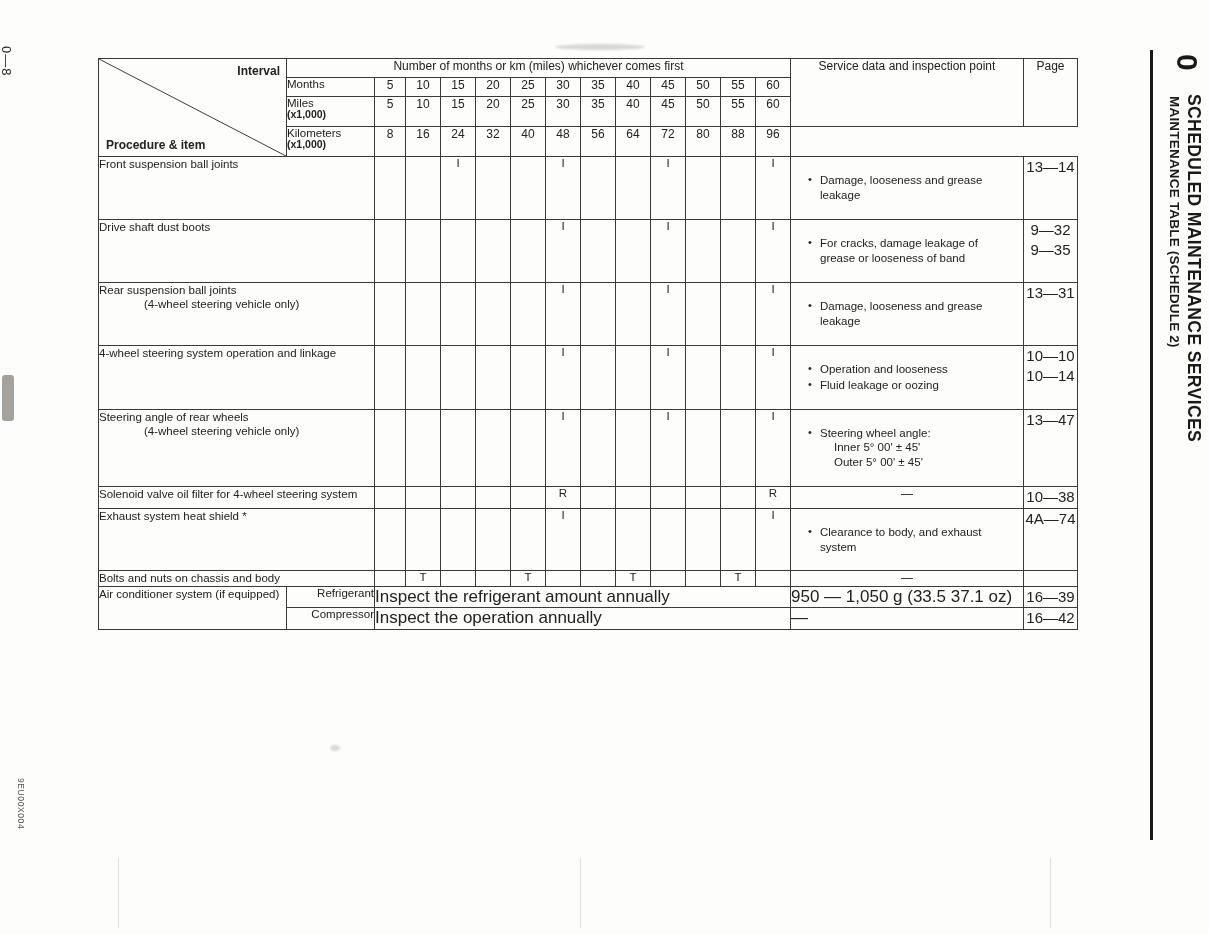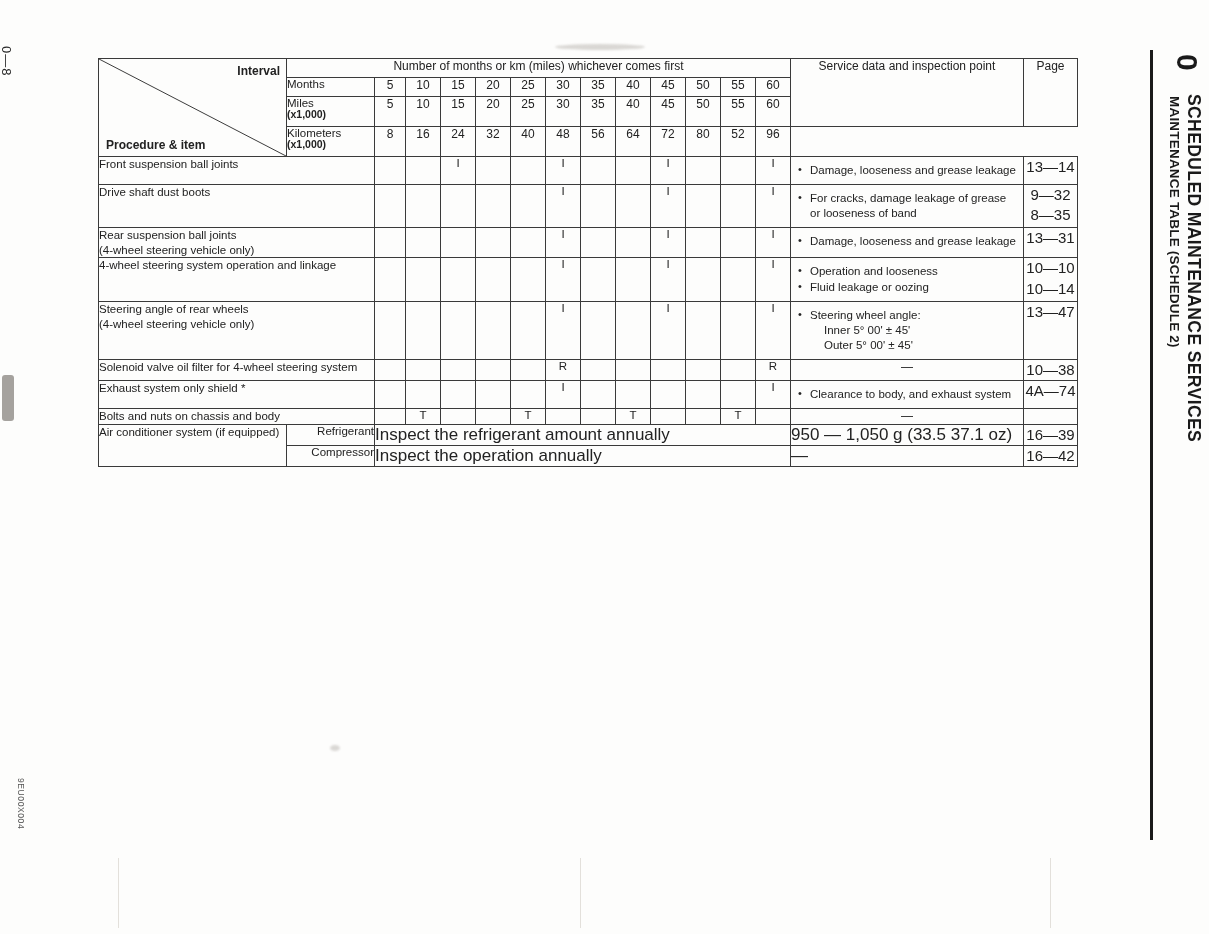--- a/index.html
+++ b/index.html
@@ -204,33 +204,34 @@
     width: 56px;
   }
 
   .item-cell {
     font-size: 11.5px;
     line-height: 1.28;
     padding: 4px 4px 4px 7px;
   }
   .item-cell .sub {
     display: block;
+    margin-left: 45px;
   }
   .mark {
     text-align: center;
     font-size: 11.5px;
     vertical-align: middle;
   }
   .svc-cell {
     font-size: 11.5px;
     line-height: 1.3;
     padding: 4px 6px 4px 8px;
   }
   .svc-cell ul {
-    margin: 6px;
+    margin: 16px;
     padding: 0;
     list-style: none;
   }
   .svc-cell li {
     position: relative;
     padding-left: 13px;
     margin: 0 0 1px 0;
   }
   .svc-cell li:before {
     content: "\2022";
@@ -373,21 +374,21 @@
         <td class="num">8</td>
         <td class="num">16</td>
         <td class="num">24</td>
         <td class="num">32</td>
         <td class="num">40</td>
         <td class="num">48</td>
         <td class="num">56</td>
         <td class="num">64</td>
         <td class="num">72</td>
         <td class="num">80</td>
-        <td class="num">52</td>
+        <td class="num">88</td>
         <td class="num">96</td>
       </tr>
 
       <tr>
         <td class="item-cell" colspan="2">Front suspension ball joints</td>
         <td class="mark"></td>
         <td class="mark"></td>
         <td class="mark">I</td>
         <td class="mark"></td>
         <td class="mark"></td>
@@ -422,21 +423,21 @@
         <td class="mark"></td>
         <td class="mark"></td>
         <td class="mark">I</td>
         <td class="svc-cell">
           <ul>
                 <li>For cracks, damage  leakage of grease or looseness of band</li>
               </ul>
         </td>
         <td class="page-cell">
           <span>9—32</span>
-          <span>8—35</span>
+          <span>9—35</span>
         </td>
       </tr>
 
       <tr>
         <td class="item-cell" colspan="2">
           <span>Rear suspension ball joints</span>
           <span class="sub">(4-wheel steering vehicle only)</span>
         </td>
         <td class="mark"></td>
         <td class="mark"></td>
@@ -531,21 +532,21 @@
         <td class="mark"></td>
         <td class="mark"></td>
         <td class="mark">R</td>
         <td class="dash-cell">—</td>
         <td class="page-cell">
           <span>10—38</span>
         </td>
       </tr>
 
       <tr>
-        <td class="item-cell" colspan="2">Exhaust system only shield *</td>
+        <td class="item-cell" colspan="2">Exhaust system heat shield *</td>
         <td class="mark"></td>
         <td class="mark"></td>
         <td class="mark"></td>
         <td class="mark"></td>
         <td class="mark"></td>
         <td class="mark">I</td>
         <td class="mark"></td>
         <td class="mark"></td>
         <td class="mark"></td>
         <td class="mark"></td>

